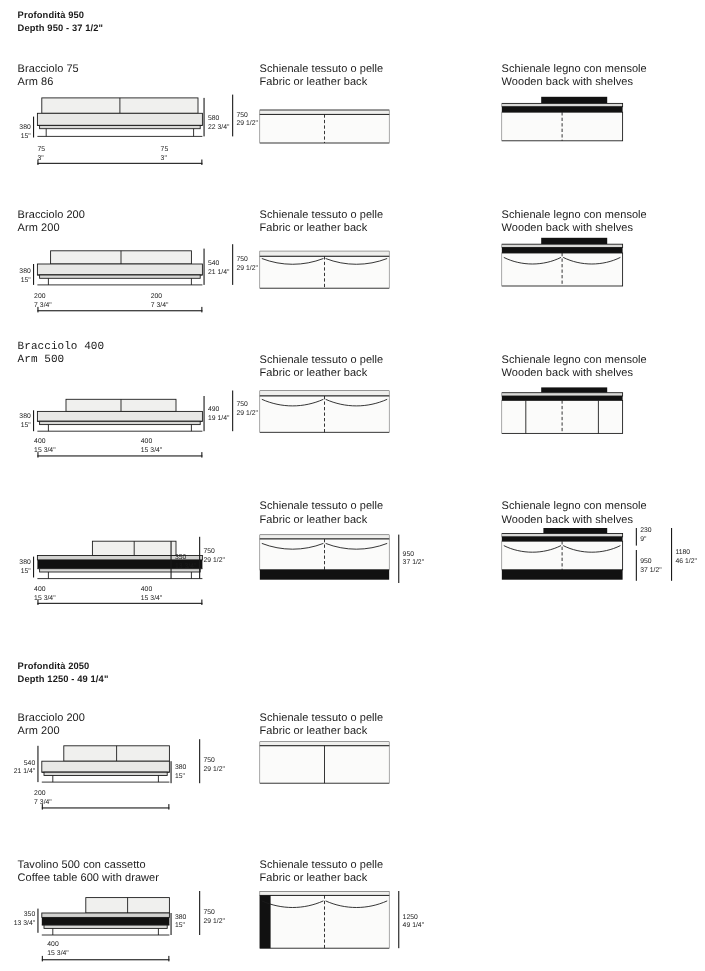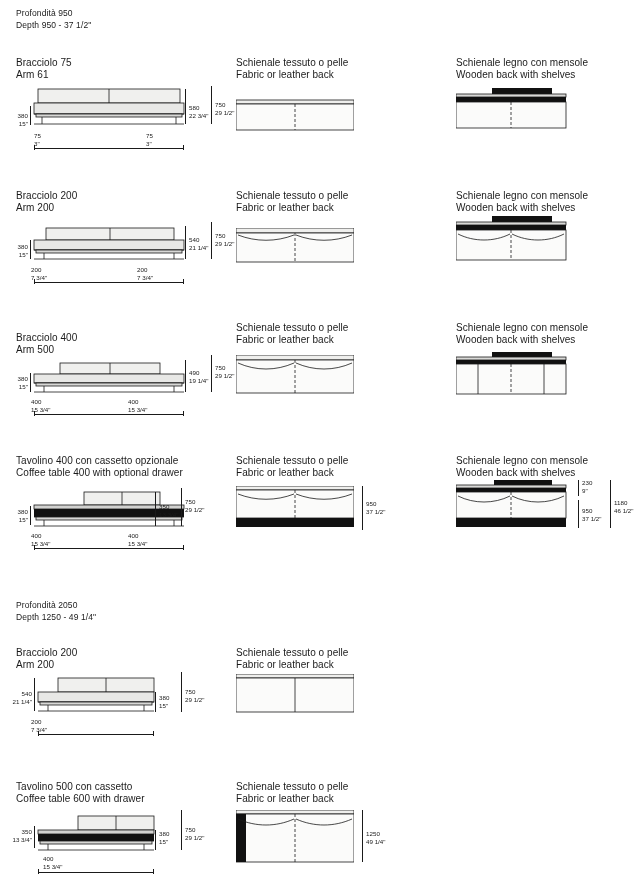--- a/index.html
+++ b/index.html
@@ -16,21 +16,21 @@
     overflow: hidden;
   }
   .page {
     position: relative;
     width: 641px;
     height: 883px;
   }
   .sec-title {
     position: absolute;
     font-size: 8.5px;
-    font-weight: normal;
+    font-weight: bold;
     line-height: 11.5px;
     letter-spacing: 0.1px;
   }
   .sec-title .l2 { display: block; }
 
   .col-head {
     position: absolute;
     font-size: 10px;
     line-height: 11.5px;
     letter-spacing: 0.05px;
@@ -72,21 +72,21 @@
 
 <div class="page">
 
   <div class="sec-title" style="left:16px; top:8px;">
     <span>Profondità 950</span>
     <span class="l2">Depth 950 - 37 1/2"</span>
   </div>
 
   <div class="col-head" style="left:16px; top:57px;">
     <span>Bracciolo 75</span>
-    <span class="l2">Arm 61</span>
+    <span class="l2">Arm 86</span>
   </div>
   <div class="col-head" style="left:236px; top:57px;">
     <span>Schienale tessuto o pelle</span>
     <span class="l2">Fabric or leather back</span>
   </div>
   <div class="col-head" style="left:456px; top:57px;">
     <span>Schienale legno con mensole</span>
     <span class="l2">Wooden back with shelves</span>
   </div>
 
@@ -234,21 +234,21 @@
         <rect x="0" y="6" width="110" height="3" fill="#d9d9d7"></rect>
         <rect x="0" y="9" width="110" height="5" fill="#111111" stroke="none"></rect>
         <rect x="0" y="14" width="110" height="30" fill="#fbfbfa"></rect>
         <path d="M2 18 C 18 26, 38 26, 54 18"></path>
         <path d="M56 18 C 72 26, 92 26, 108 18"></path>
         <line x1="55" y1="14" x2="55" y2="44" stroke-dasharray="3,2"></line>
       </g>
     </svg>
   </div>
 
-  <div class="col-head" style="left:16px; top:332px;">
+  <div class="col-head" style="left:16px; top:310px;font-family:Liberation Mono, monospace;">
     <span>Bracciolo 400</span>
     <span class="l2">Arm 500</span>
   </div>
   <div class="col-head" style="left:236px; top:322px;">
     <span>Schienale tessuto o pelle</span>
     <span class="l2">Fabric or leather back</span>
   </div>
   <div class="col-head" style="left:456px; top:322px;">
     <span>Schienale legno con mensole</span>
     <span class="l2">Wooden back with shelves</span>
@@ -318,24 +318,20 @@
         <rect x="0" y="5" width="110" height="3" fill="#d9d9d7"></rect>
         <rect x="0" y="8" width="110" height="4" fill="#111111" stroke="none"></rect>
         <rect x="0" y="12" width="110" height="30" fill="#fbfbfa"></rect>
         <line x1="22" y1="12" x2="22" y2="42"></line>
         <line x1="88" y1="12" x2="88" y2="42"></line>
         <line x1="55" y1="12" x2="55" y2="42" stroke-dasharray="3,2"></line>
       </g>
     </svg>
   </div>
 
-  <div class="col-head" style="left:16px; top:455px;">
-    <span>Tavolino 400 con cassetto opzionale</span>
-    <span class="l2">Coffee table 400 with optional drawer</span>
-  </div>
   <div class="col-head" style="left:236px; top:455px;">
     <span>Schienale tessuto o pelle</span>
     <span class="l2">Fabric or leather back</span>
   </div>
   <div class="col-head" style="left:456px; top:455px;">
     <span>Schienale legno con mensole</span>
     <span class="l2">Wooden back with shelves</span>
   </div>
 
   <div class="draw" style="left:32px; top:488px;">

